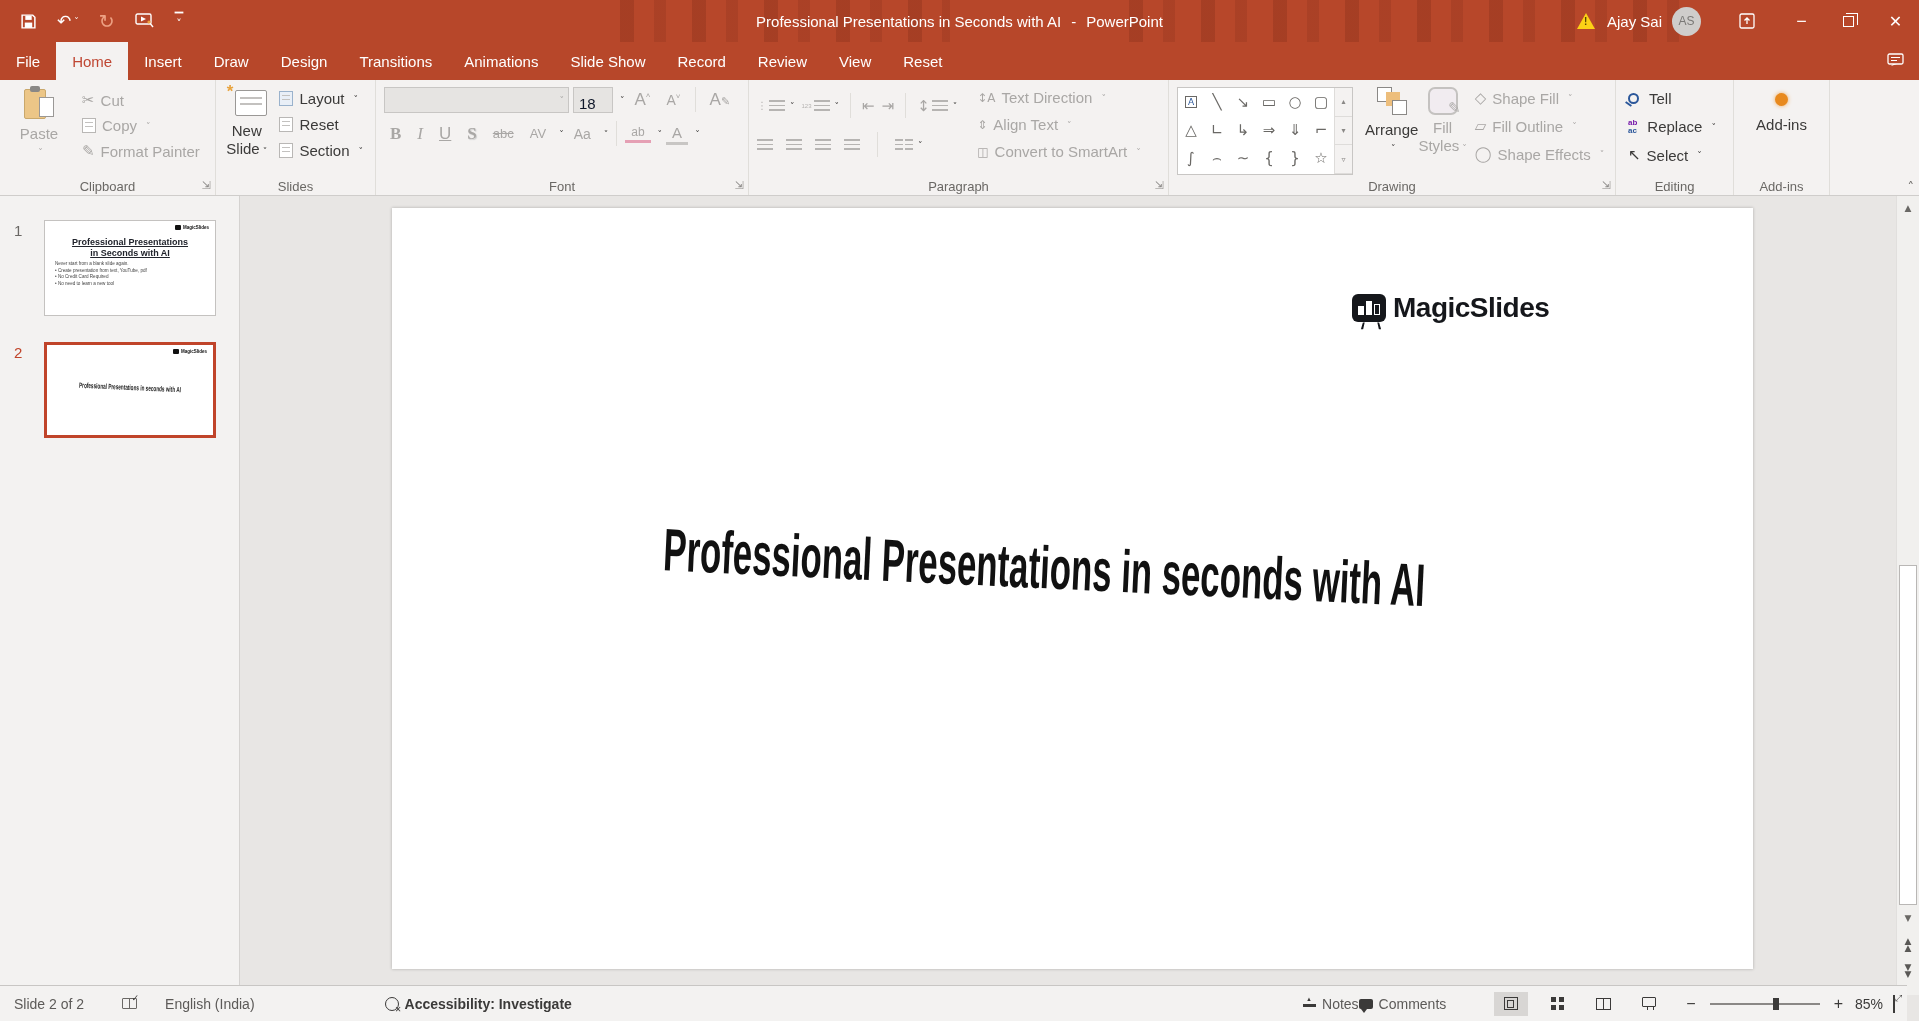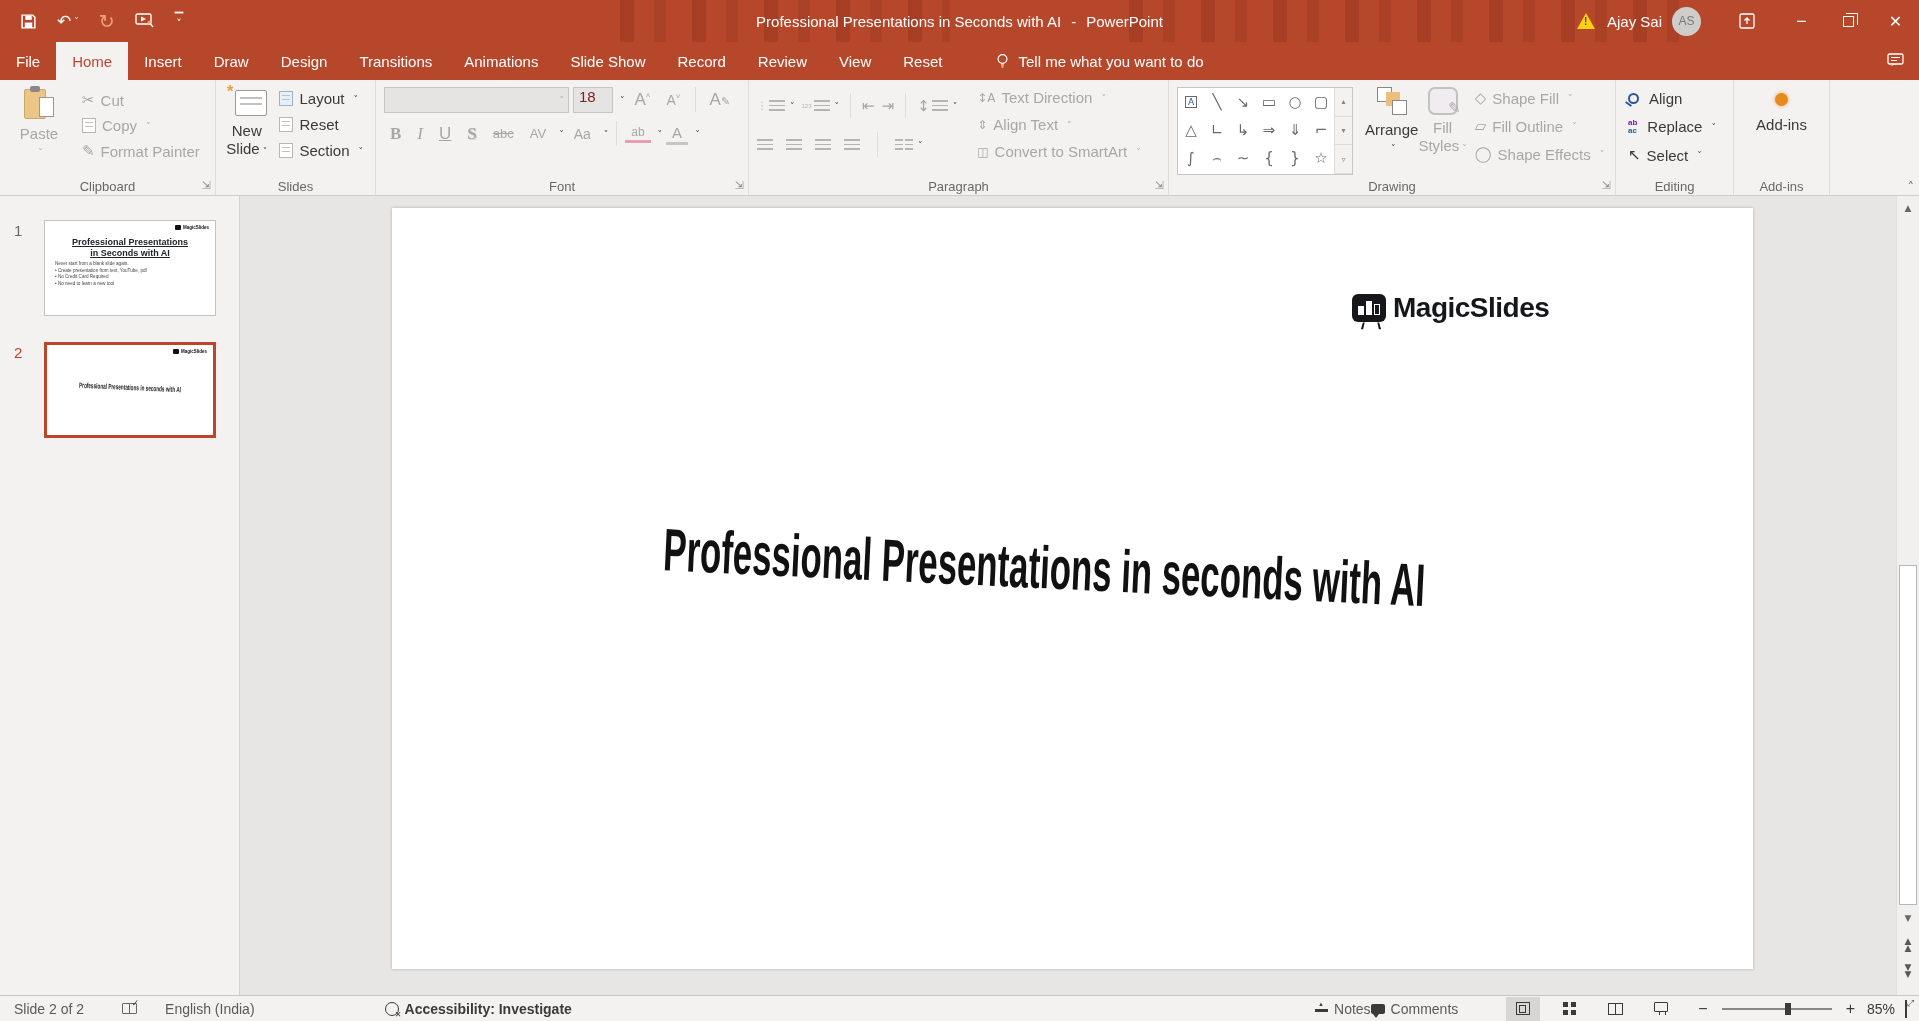--- a/index.html
+++ b/index.html
@@ -56,21 +56,21 @@
   .mini-page::after{content:"";position:absolute;left:2px;right:2px;top:3px;height:8px;background:repeating-linear-gradient(#c3c1bf 0 1.5px,transparent 1.5px 4px)}
 
   
   .newslide-ic{width:40px;height:32px;position:relative;margin-bottom:3px}
   .newslide-ic .sl{position:absolute;right:0;top:3px;width:32px;height:26px;background:#fff;border:1px solid #9a9896;border-radius:2px}
   .newslide-ic .sl::after{content:"";position:absolute;left:4px;right:4px;top:6px;height:12px;background:repeating-linear-gradient(#c3c1bf 0 2px,transparent 2px 6px)}
   .newslide-ic .star{position:absolute;left:0;top:-4px;color:#e8a33d;font-size:17px;font-weight:bold}
 
   
   .combo{width:185px;height:26px;background:#e6e4e2;border:1px solid #c8c6c4;display:flex;align-items:center;justify-content:flex-end;padding:0 4px;color:#a9a7a5}
-  .sizebox{width:40px;height:26px;background:#e6e4e2;border:1px solid #c8c6c4;display:flex;align-items:flex-start;padding:0 5px;color:#7f1d1d;font-size:15px}
+  .sizebox{width:40px;height:26px;background:#e6e4e2;border:1px solid #c8c6c4;display:flex;align-items:flex-end;padding:0 5px;color:#0f172a;font-size:15px}
   .fbtn{font-size:17px;padding:1px 6px;font-family:"Liberation Serif",serif}
   .fbtn.sans{font-family:"Liberation Sans",sans-serif}
 
   
   .il{display:inline-block;width:16px;height:12px;background:repeating-linear-gradient(#b6b4b2 0 1.6px,transparent 1.6px 4.6px)}
   .ibul{display:flex;align-items:center;gap:2px}
   .ibul .d{font-size:10px;color:#b6b4b2;letter-spacing:0;line-height:4px}
 
   
   .shape-gallery{display:flex;border:1px solid #c8c6c4;background:#fff;height:88px;margin-top:2px}
@@ -123,21 +123,21 @@
   .sl-title{position:absolute;left:0;right:70px;top:325px;text-align:center;font-size:60px;font-weight:bold;color:#111;white-space:nowrap;transform:rotate(2.7deg) scaleX(.58);letter-spacing:0}
 
   
   .vrail{position:absolute;top:196px;right:0;bottom:26px;width:23px;background:#f1f0ee;border-left:1px solid #e1dfdd}
   .vrail .arr{position:absolute;left:2px;width:18px;height:16px;display:flex;align-items:center;justify-content:center;font-size:9px;color:#6a6865}
   .vthumb{position:absolute;left:2px;top:369px;width:18px;height:340px;background:#fff;border:1px solid #b9b7b5}
   .dblarr{position:absolute;left:2px;width:18px;display:flex;flex-direction:column;align-items:center;font-size:9px;line-height:7px;color:#5a5856}
   .collapse-chev{position:absolute;right:5px;bottom:1px;font-size:13px;color:#6a6865;z-index:31}
 
   
-  .statusbar{position:absolute;left:0;right:0;bottom:0;height:26px;background:#f3f2f1;border-top:1px solid #c8c6c4;display:flex;align-items:center;font-size:14px;color:#5c5a58}
+  .statusbar{position:absolute;left:0;right:12px;bottom:0;height:36px;background:#f3f2f1;border-top:1px solid #c8c6c4;display:flex;align-items:center;font-size:14px;color:#5c5a58}
   .sb-item{display:flex;align-items:center;gap:6px;white-space:nowrap}
   .sb-right{margin-left:auto;display:flex;align-items:center;gap:0}
   .book-ic{display:inline-block;width:15px;height:11px;border:1px solid #6a6865;border-radius:1px;position:relative}
   .book-ic::before{content:"";position:absolute;left:6px;top:0;bottom:0;width:1px;background:#6a6865}
   .book-ic::after{content:"✓";position:absolute;right:-3px;top:-6px;font-size:9px;color:#3b3a39;font-family:"DejaVu Sans",sans-serif}
   .acc-ic{display:inline-block;width:14px;height:14px;border:1.4px solid #3b3a39;border-radius:50%;position:relative}
   .acc-ic::after{content:"✕";position:absolute;right:-4px;bottom:-4px;font-size:8px;color:#3b3a39;font-family:"DejaVu Sans",sans-serif}
   .notes-ic{display:inline-block;width:13px;height:3px;border-top:2px solid #3b3a39;border-bottom:1px solid #3b3a39;position:relative;margin-top:4px}
   .notes-ic::before{content:"▲";position:absolute;top:-10px;left:3px;font-size:6px;color:#3b3a39}
   .comm-ic{display:inline-block;width:14px;height:10px;background:#3b3a39;border-radius:2px;position:relative}
@@ -224,27 +224,20 @@
   <span class="tab">Insert</span>
   <span class="tab">Draw</span>
   <span class="tab">Design</span>
   <span class="tab">Transitions</span>
   <span class="tab">Animations</span>
   <span class="tab">Slide Show</span>
   <span class="tab">Record</span>
   <span class="tab">Review</span>
   <span class="tab">View</span>
   <span class="tab">Reset</span>
-  <span class="tellme">
-    <svg width="13" height="16" viewBox="0 0 12 16">
-        <circle cx="6" cy="6" r="4.4" fill="none" stroke="#fff" stroke-width="1.2"></circle>
-        <path d="M4.5 12h3M5 14h2" stroke="#fff" stroke-width="1.2"></path>
-      </svg>
-    <span>Tell me what you want to do</span>
-  </span>
   <span class="tab-right">
     <svg width="18" height="16" viewBox="0 0 18 16">
         <rect x="1" y="1" width="15" height="10" rx="1.5" fill="none" stroke="#fff" stroke-width="1.3"></rect>
         <path d="M4 13l2-2h4z" fill="#fff"></path>
         <path d="M4 4.5h9M4 7.5h6" stroke="#fff" stroke-width="1.2"></path>
       </svg>
   </span>
 </div>
 
 <div class="ribbon">
@@ -459,21 +452,21 @@
         </span>
     </div>
     <span class="rlabel">Drawing</span>
     <span class="launcher glyph">⇲</span>
   </div>
 
   <div class="rgroup" style="width:118px">
     <div class="vcol" style="gap:7px;padding-top:3px">
       <span class="smbtn en">
           <span class="mag"></span>
-          <span>Align</span>
+          <span>Tell</span>
         </span>
       <span class="smbtn en">
           <span class="replace-ic">
             <span>ab</span>
             <b>ac</b>
           </span>
           <span>Replace</span>
           <span class="chev glyph">˅</span>
         </span>
       <span class="smbtn en">

